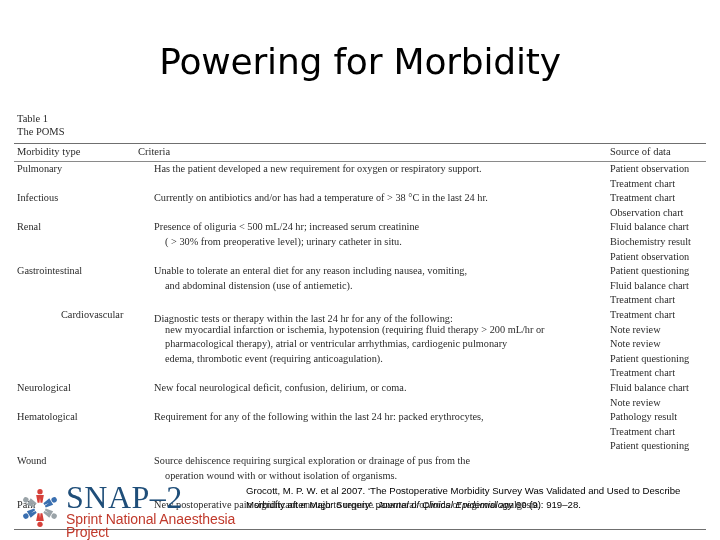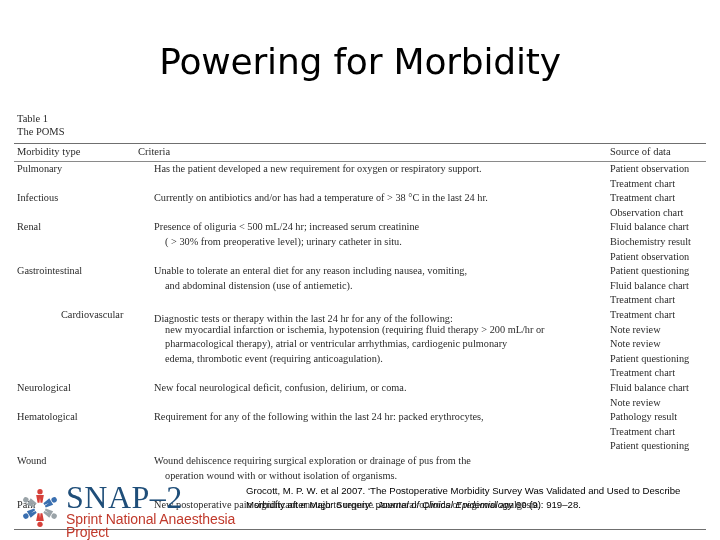--- a/index.html
+++ b/index.html
@@ -205,21 +205,21 @@
       <div class="cell src" style="top: 160.6px;">Note review</div>
       <div class="cell type" style="top: 219px;">Neurological</div>
       <div class="cell crit" style="top: 219px;">New focal neurological deficit, confusion, delirium, or coma.</div>
       <div class="cell src" style="top: 175.2px;">Note review</div>
       <div class="cell src" style="top: 189.8px;">Patient questioning</div>
       <div class="cell type" style="top: 248.2px;">Hematological</div>
       <div class="cell crit" style="top: 248.2px;">Requirement for any of the following within the last 24 hr: packed erythrocytes,</div>
       <div class="cell src" style="top: 204.4px;">Treatment chart</div>
       <div class="cell src" style="top: 219px;">Fluid balance chart</div>
       <div class="cell type" style="top: 292px;">Wound</div>
-      <div class="cell crit" style="top: 292px;">Wound dehiscence requiring surgical exploration or drainage of pus from the</div>
+      <div class="cell crit" style="top: 292px;">Source dehiscence requiring surgical exploration or drainage of pus from the</div>
       <div class="cell crit indent" style="top: 306.6px;">operation wound with or without isolation of organisms.</div>
       <div class="cell src" style="top: 233.6px;">Note review</div>
       <div class="cell src" style="top: 248.2px;">Pathology result</div>
       <div class="cell type" style="top: 335.8px;">Pain</div>
       <div class="cell crit" style="top: 335.8px;">New postoperative pain significant enough to require parenteral opioids or regional analgesia.</div>
       <div class="cell src" style="top: 262.8px;">Treatment chart</div>
       <div class="cell src" style="top: 277.4px;">Patient questioning</div>
     </div>
 
   <div class="rule-bottom"></div>

